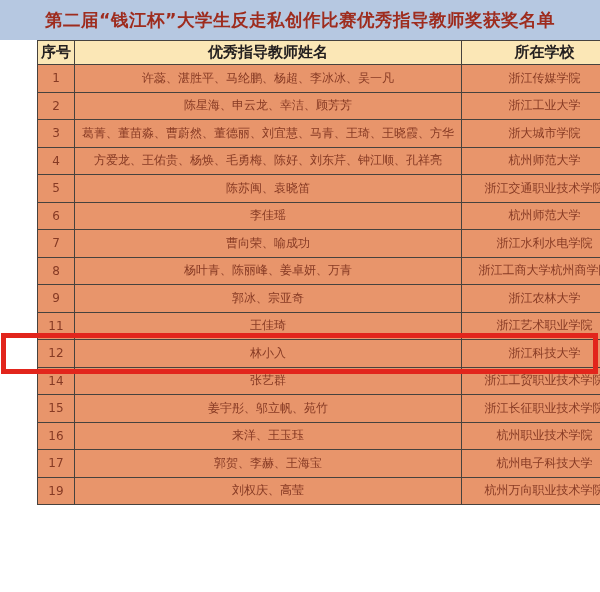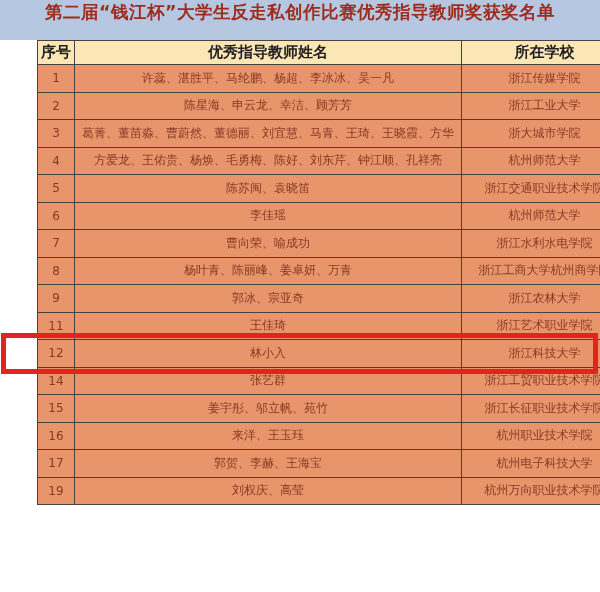--- a/index.html
+++ b/index.html
@@ -7,21 +7,21 @@
     width: 600px; height: 592px;
     background: #ffffff;
     font-family: "DejaVu Sans", "Liberation Sans", sans-serif;
     position: relative;
     overflow: hidden;
   }
   .title-band {
     position: absolute; top: 0; left: 0;
     width: 600px; height: 40px;
     background: #B6C8E1;
-    display: flex; justify-content: center;
+    display: flex; align-items: center; justify-content: center;
   }
   .page-title {
     margin: 0;
     font-size: 17.5px;
     font-weight: bold;
     color: #9E2C1E;
     letter-spacing: 0.5px;
     white-space: nowrap;
   }
   table.award-table {

